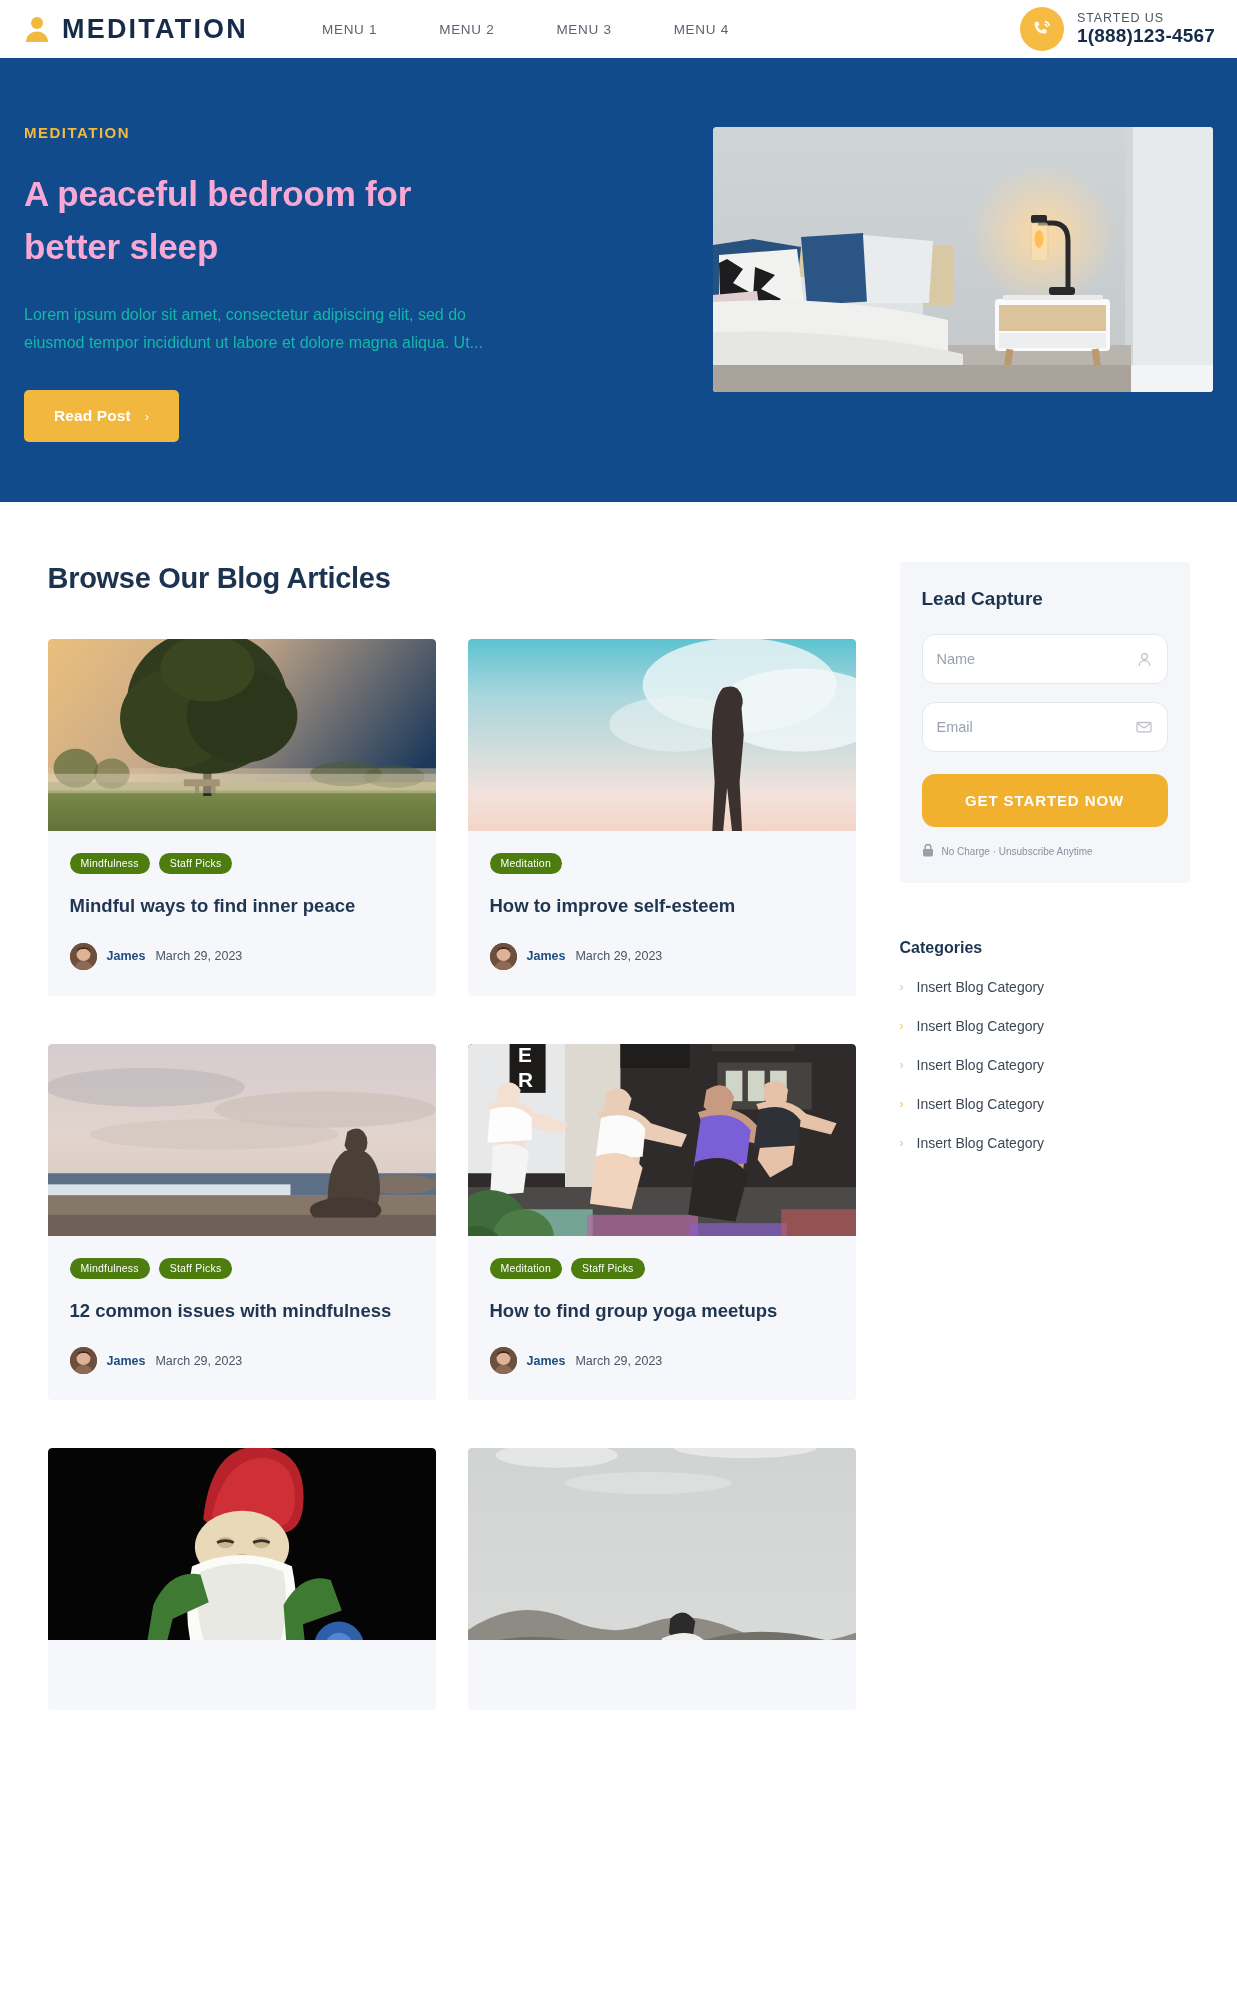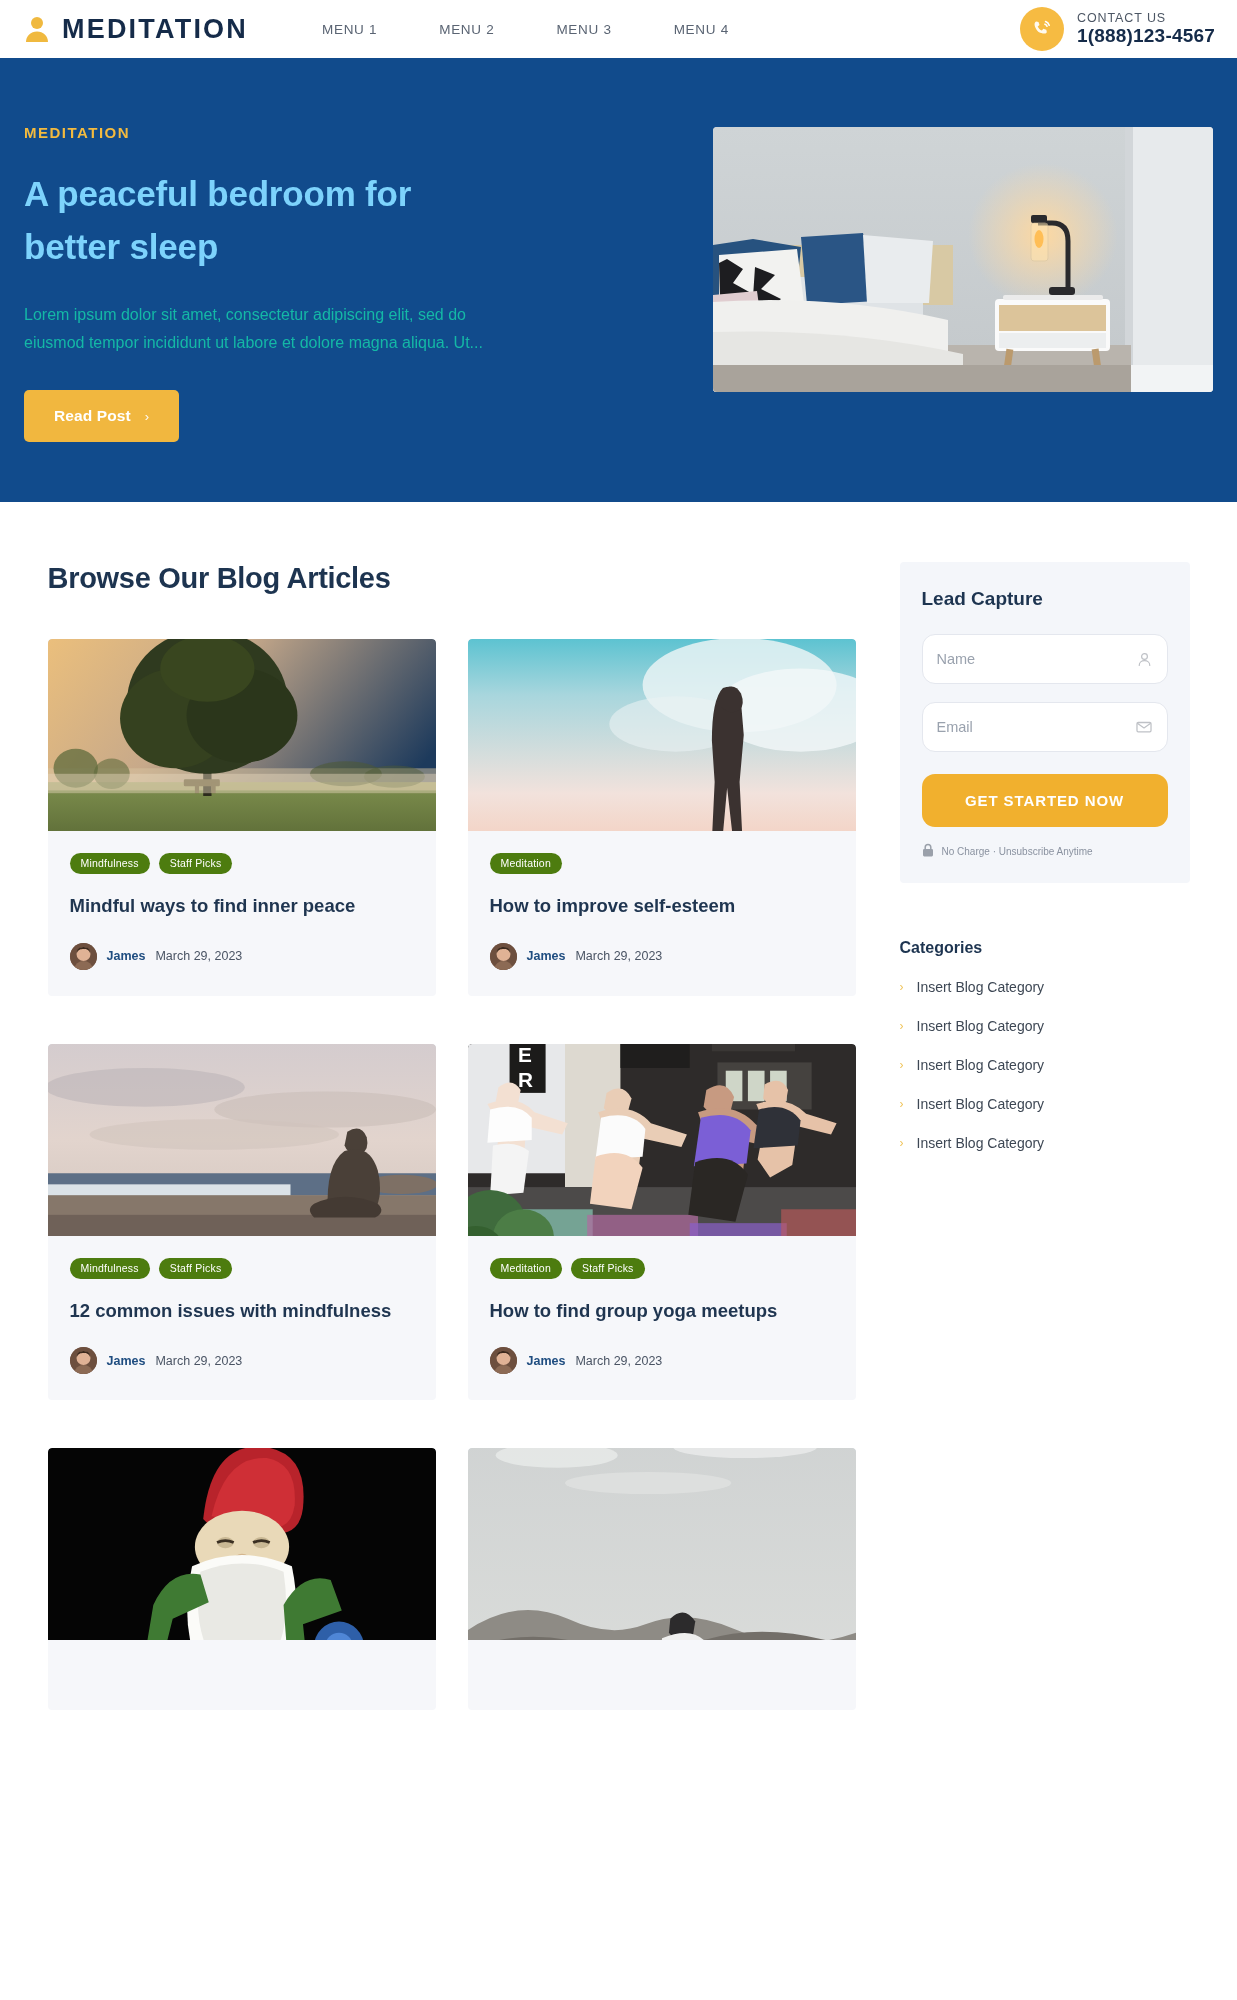--- a/index.html
+++ b/index.html
@@ -85,21 +85,21 @@
   }
   .hero-left { width: 560px; padding-right: 30px; }
   .hero-eyebrow {
     color: #f3ba3f;
     font-size: 15px;
     font-weight: 700;
     letter-spacing: 1.5px;
     margin-bottom: 26px;
   }
   .hero-title {
-    color: #7dd3fc;
+    color: #f9a8d4;
     font-size: 35px;
     font-weight: 700;
     line-height: 1.52;
     letter-spacing: -0.2px;
     margin-bottom: 28px;
     max-width: 470px;
   }
   .hero-desc {
     color: #14b8a6;
     font-size: 16px;
@@ -307,21 +307,21 @@
 
   <div class="contact">
     <span class="phone-badge">
       <svg width="24" height="24" viewBox="0 0 24 24" fill="none" stroke="#fff" stroke-width="1.6" stroke-linecap="round">
         <path d="M6.2 4.5l2.3.5 1 3-1.8 1.4c.8 1.9 2.3 3.4 4.2 4.2l1.4-1.8 3 1 .5 2.3c-.2 1-1.1 1.6-2.1 1.5C9.4 16 7.9 14.6 6.4 12.4 5 10.3 4.3 8.3 4.6 6.6c.1-1 1-1.8 1.6-2.1z" fill="#fff" stroke="none" opacity=".92"></path>
         <path d="M15 7.2a3.4 3.4 0 0 1 2 2"></path>
         <path d="M15.6 4.6a6 6 0 0 1 3.6 3.6"></path>
       </svg>
     </span>
     <span class="contact-txt">
-      <span class="contact-label">CONTACT US</span>
+      <span class="contact-label">STARTED US</span>
       <span class="contact-phone">1(888)123-4567</span>
     </span>
   </div>
 </div>
 
 <section class="hero">
   <div class="hero-inner">
     <div class="hero-left">
       <div class="hero-eyebrow">MEDITATION</div>
       <h1 class="hero-title">A peaceful bedroom for better sleep</h1>

